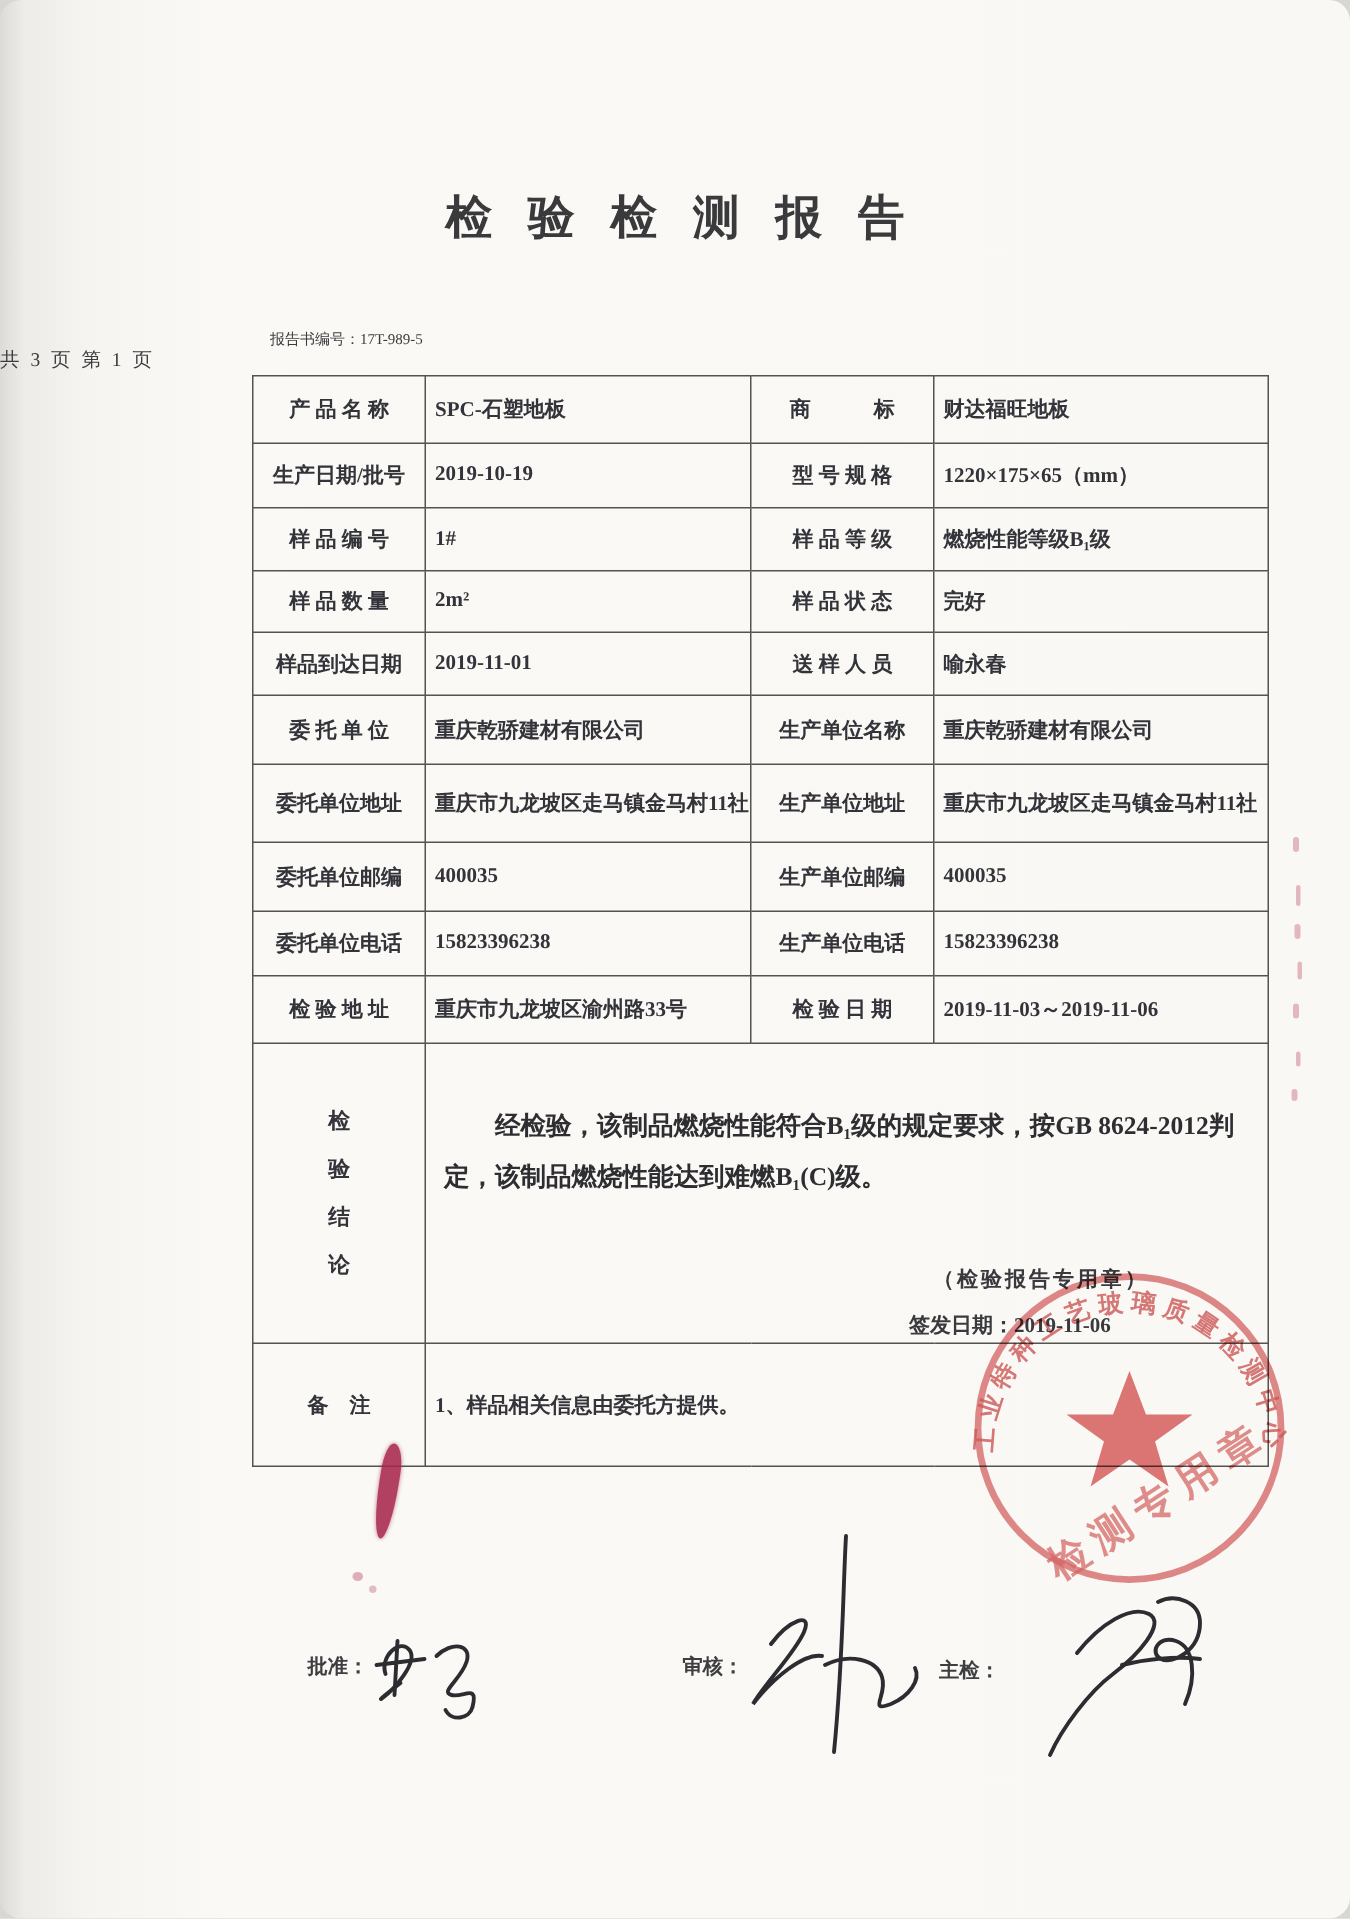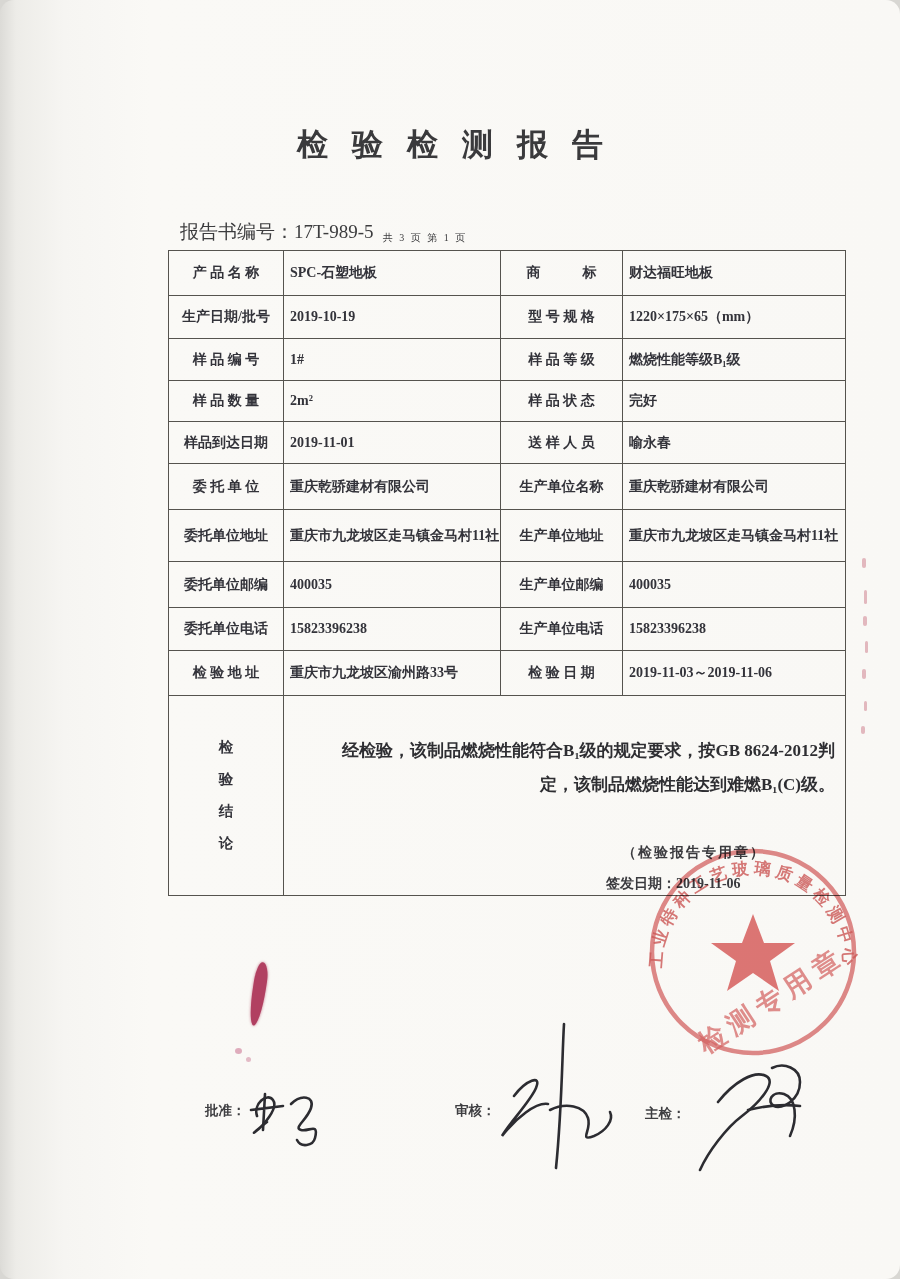--- a/index.html
+++ b/index.html
@@ -8,40 +8,40 @@
     position:relative; width:900px; height:1279px; margin:0 auto; overflow:hidden;
     background:linear-gradient(90deg,#dcdbd7 0px,#edece8 16px,#f6f5f2 64px,#faf9f6 150px,#f9f8f5 100%);
     color:#2d2d2f;
     border-radius:14px;
   }
   .doc-title {
     position:absolute; top:124px; left:0; width:100%;
     text-align:center; font-size:31px; font-weight:bold;
     letter-spacing:24px; text-indent:24px; color:#3a3a3c;
   }
-  .report-no { position:absolute; top:219px; left:180px; font-size:19px; color:#3c3c3e; }
-  .page-info { position:absolute; top:231px; left:0; width:850px; text-align:center; font-size:10px; color:#3c3c3e; letter-spacing:2px; }
+  .report-no { position:absolute; top:219px; left:180px; font-size:10px; color:#3c3c3e; }
+  .page-info { position:absolute; top:231px; left:0; width:850px; text-align:left; font-size:13px; color:#3c3c3e; letter-spacing:2px; }
 
   table.itable {
     position:absolute; top:250px; left:168px; width:677px;
     border-collapse:collapse; table-layout:fixed; z-index:1;font-weight:bold;
   }
   .itable td {
     border:1.6px solid #55534e; font-size:14px; color:#33333a;
     padding:2px 6px; vertical-align:middle; overflow:hidden;
   }
   .c1 { width:115px; } .c2 { width:217px; } .c3 { width:122px; } .c4 { width:223px; }
   .lbl { text-align:center; white-space:pre; }
   .val { text-align:left; padding-left:9px; white-space:nowrap; }
   .r0{height:45px}.r1{height:43px}.r2{height:42px}.r3{height:41px}.r4{height:42px}
   .r5{height:46px}.r6{height:52px}.r7{height:46px}.r8{height:43px}.r9{height:45px}
   .rbasis{height:115px}.rconcl{height:200px}.rremark{height:82px}
 
   .concl-label div { text-align:center; font-size:14.5px; margin:13px 0; }
-  .concl-body { position:relative;text-align:right; }
+  .concl-body { position:relative; }
   .concl-text {
     position:absolute; top:38px; left:12px; right:10px;
     font-size:17px; line-height:34px; text-indent:2em; color:#2e2e32;
   }
   .seal-note { position:absolute; left:338px; top:148px; font-size:14px; letter-spacing:2px; color:#3a3a3e; }
   .issue-line { position:absolute; left:322px; top:179px; font-size:14px; color:#3a3a3e; }
   .remark-val { white-space:normal; font-size:14px; }
 
   
   .stamp { position:absolute; left:643px; top:842px; width:220px; height:220px; z-index:4;
@@ -141,20 +141,24 @@
         <div>验</div>
         <div>结</div>
         <div>论</div>
       </td>
       <td class="concl-body" colspan="3">
         <div class="concl-text">经检验，该制品燃烧性能符合B₁级的规定要求，按GB 8624-2012判定，该制品燃烧性能达到难燃B₁(C)级。</div>
         <div class="seal-note">（检验报告专用章）</div>
         <div class="issue-line"><span>签发日期：</span><span>2019-11-06</span></div>
       </td>
     </tr>
+    <tr class="rremark">
+      <td class="lbl">备　注</td>
+      <td class="val remark-val" colspan="3">1、样品相关信息由委托方提供。</td>
+    </tr>
   </tbody>
     </table>
 
   <svg class="stamp" viewBox="0 0 220 220">
     <defs>
       <path id="arcTop" d="M 22,146 A 91,91 0 1 1 198,146"></path>
     </defs>
     <circle cx="110" cy="110" r="101" fill="none" stroke="rgba(214,92,92,0.78)" stroke-width="4.5"></circle>
     <text font-size="16.5" fill="rgba(205,78,78,0.82)" letter-spacing="4.5" font-weight="bold">
       <textPath href="#arcTop" startOffset="6%">工业特种工艺玻璃质量检测中心</textPath>
@@ -181,20 +185,20 @@
     <path d="M48,22 C58,12 72,14 68,26 C64,38 50,46 58,48 C66,50 76,40 72,56 C70,64 58,66 54,58"></path>
   </svg>
 
   <div class="sig-row-label" style="left:455px;top:1102px">审核：</div>
   <svg class="sig" style="left:492px;top:1018px" width="150" height="160" viewBox="0 0 150 160">
     <path d="M22,78 C34,62 50,56 44,70 C38,84 18,104 10,118 C24,100 44,84 56,86"></path>
     <path d="M72,6 C70,40 70,90 64,150"></path>
     <path d="M58,92 C74,84 92,88 96,100 C100,112 86,124 102,118 C114,113 122,102 118,94"></path>
   </svg>
 
-  <div class="sig-row-label" style="left:645px;top:1105px">主检：</div>
+  <div class="sig-row-label" style="left:626px;top:1105px">主检：</div>
   <svg class="sig" style="left:688px;top:1052px" width="140" height="130" viewBox="0 0 140 130">
     <path d="M30,50 C46,30 66,18 78,24 C90,30 70,52 54,64 C38,76 20,100 12,118"></path>
     <path d="M84,16 C96,10 112,16 112,30 C112,48 94,58 86,54 C78,50 84,38 96,42 C108,46 110,66 102,84"></path>
     <path d="M60,58 C76,54 96,52 112,54"></path>
   </svg>
 
 </div>
 
 </body></html>

